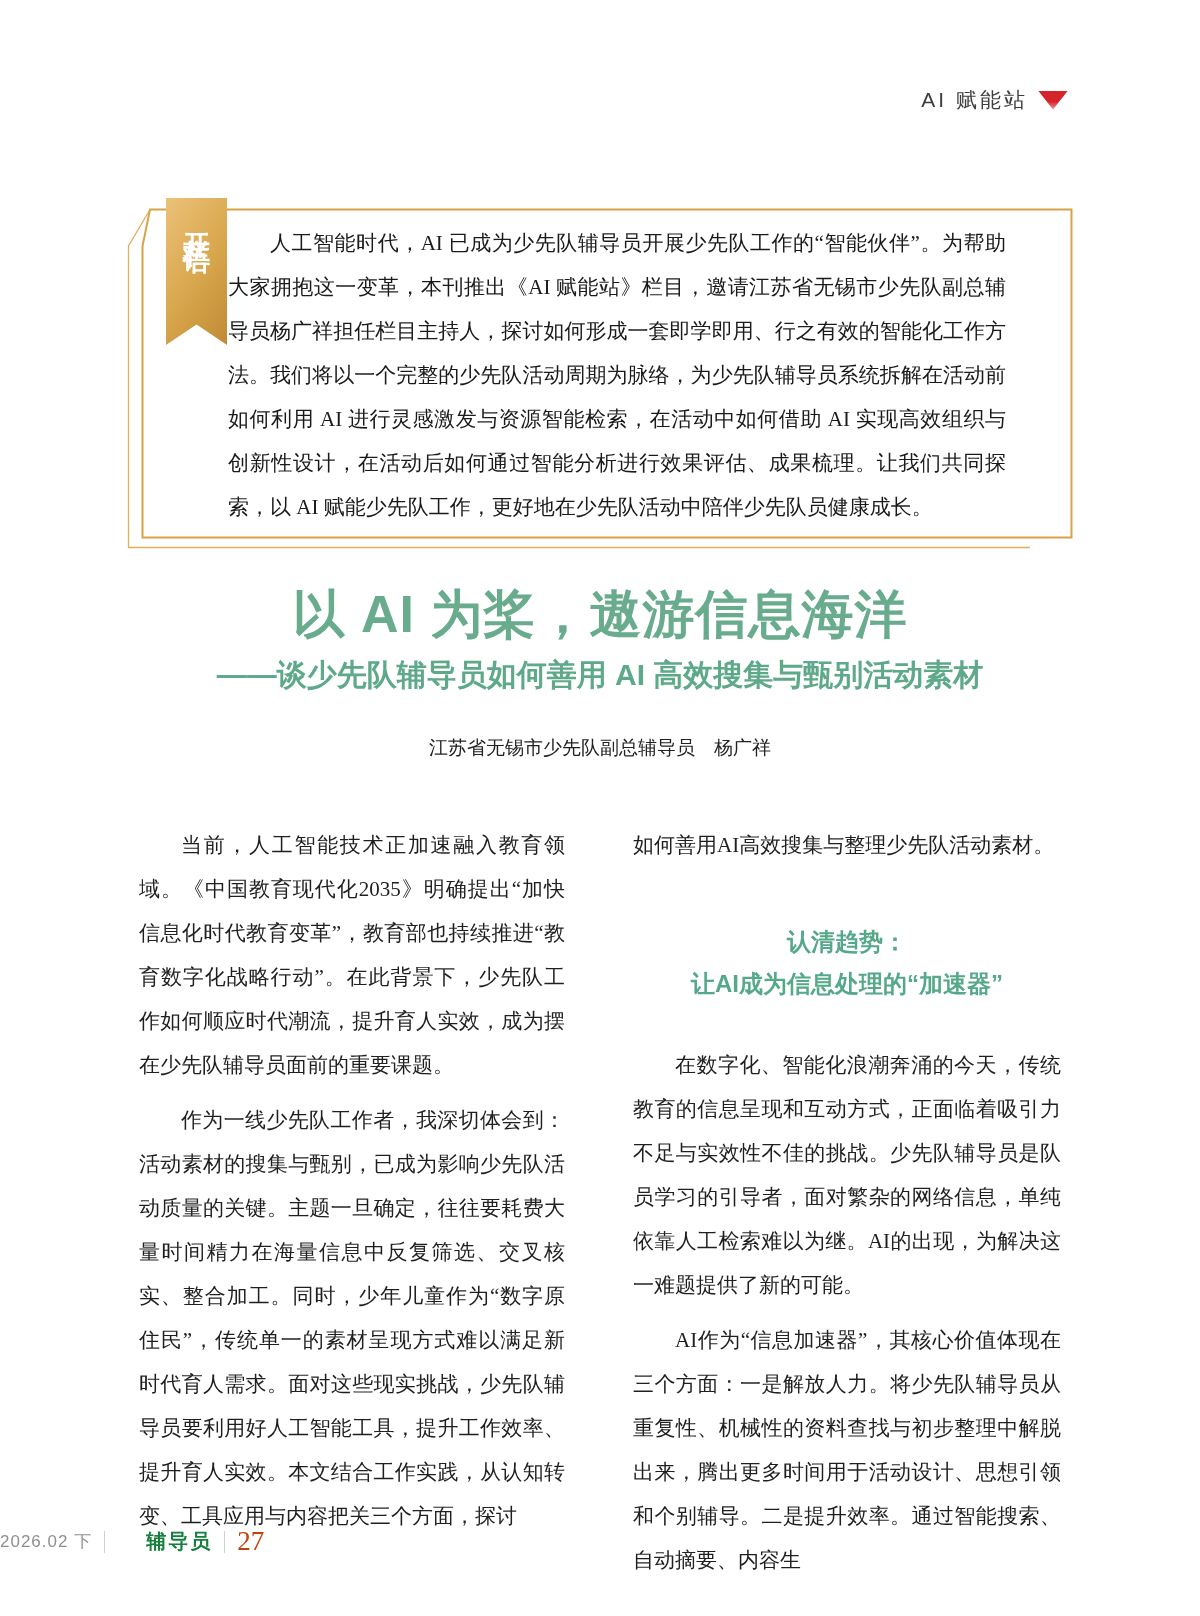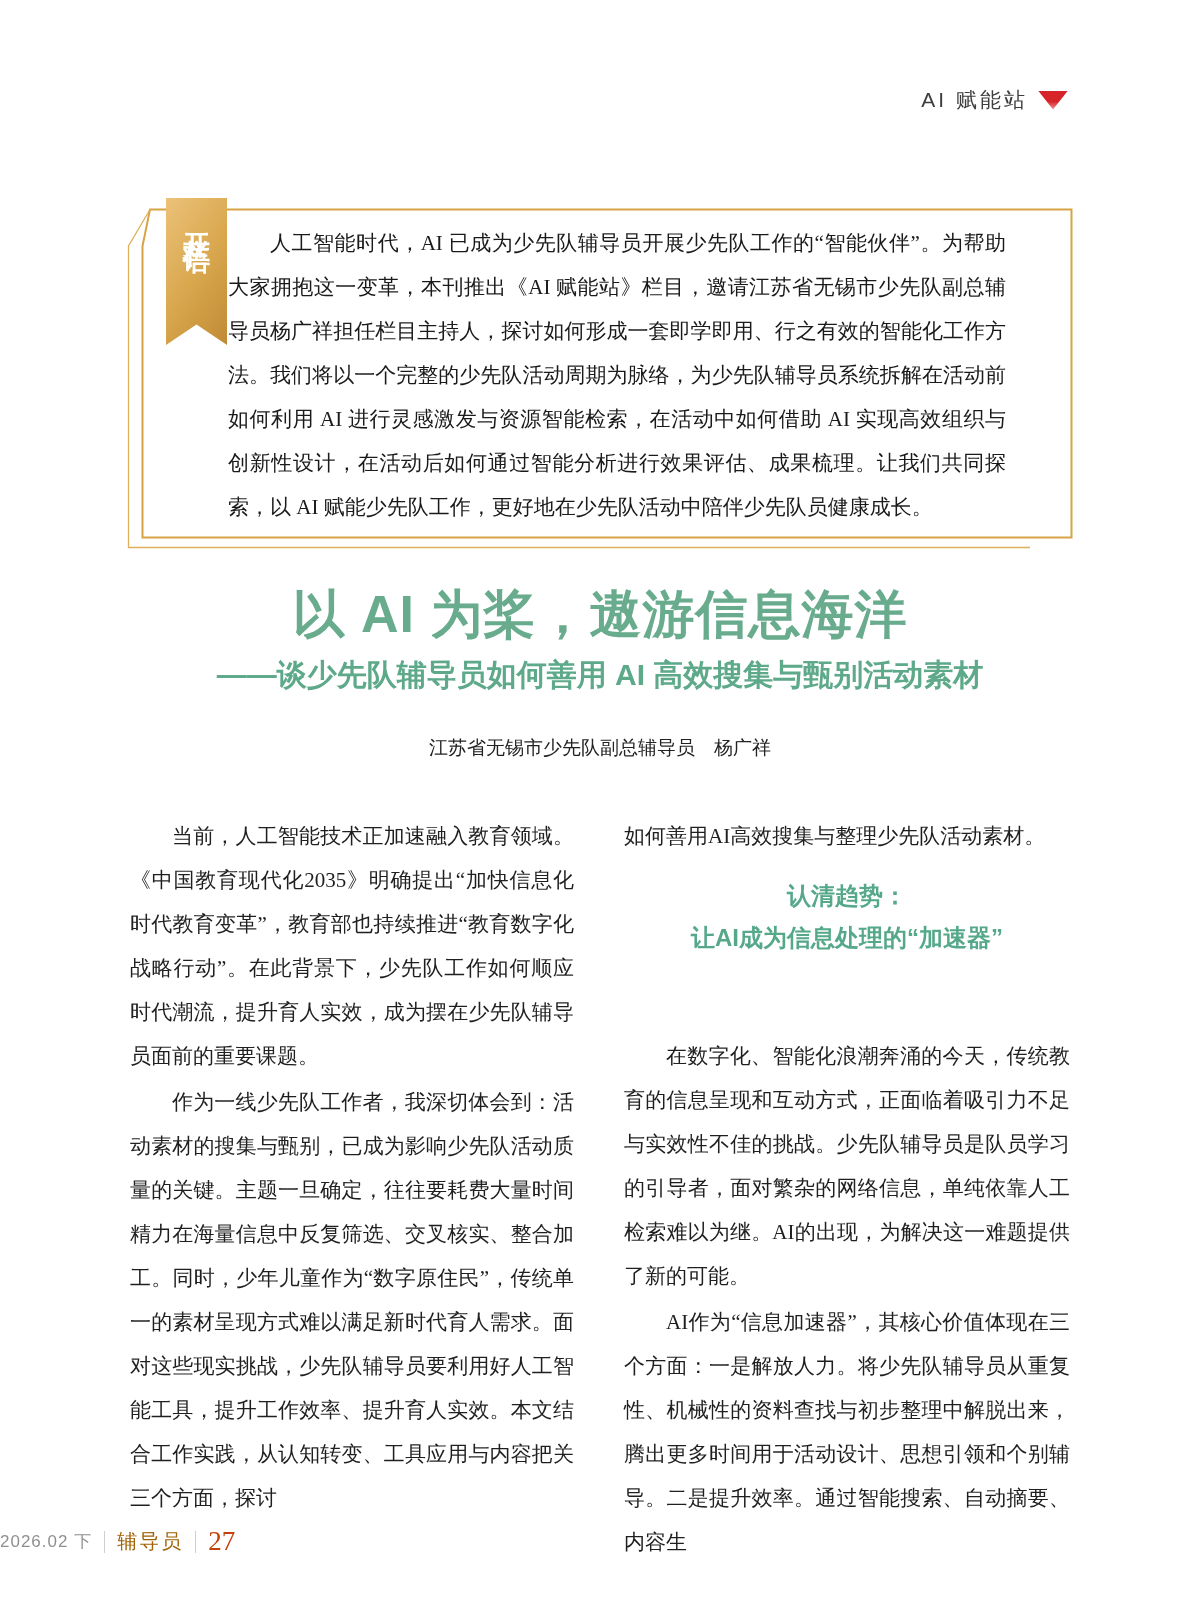--- a/index.html
+++ b/index.html
@@ -52,43 +52,43 @@
     font-family:"Liberation Sans","DejaVu Sans",sans-serif;
     font-size:30px;font-weight:700;color:#5da98a;
   }
   .author{
     position:absolute;left:128px;top:735px;width:944px;text-align:center;
     font-size:19px;color:#222;
   }
   
   .col{position:absolute;width:450px;font-size:21px;line-height:44px;
        text-align:justify;}
-  .col p{margin:2px;text-indent:2em;}
+  .col p{margin:11px;text-indent:2em;}
   .col p.noindent{text-indent:0;}
   .col-left{left:128px;top:812px;width:448px;}
   .col-right-lead{left:622px;top:812px;}
   .sec-head{
-    position:absolute;left:622px;top:875px;width:450px;text-align:center;
+    position:absolute;left:622px;top:921px;width:450px;text-align:center;
     font-family:"Liberation Sans","DejaVu Sans",sans-serif;
     font-size:24px;font-weight:700;color:#55a88a;line-height:42px;
   }
   .col-right-body{left:622px;top:1032px;}
   
   .footer{
     position:absolute;top:1526px;left:0;width:1072px;
     display:flex;align-items:center;gap:12px;
   }
   .footer .issue{
     font-family:"Liberation Sans","DejaVu Sans",sans-serif;
     font-size:17px;color:#8f8f8f;letter-spacing:1px;
   }
   .footer .vbar{width:1px;height:22px;background:#cfcfcf;}
   .footer .logo{
     font-family:"Liberation Serif","DejaVu Serif",serif;
-    font-size:20px;font-weight:400;color:#a16207;letter-spacing:2px;
+    font-size:20px;font-weight:700;color:#15803d;letter-spacing:2px;margin-left:29px;
   }
   .footer .pageno{
     font-family:Liberation Serif, serif;
     font-size:27px;color:#c2410c;
   }
 </style>
 </head>
 <body>
 
 <div class="runhead">

